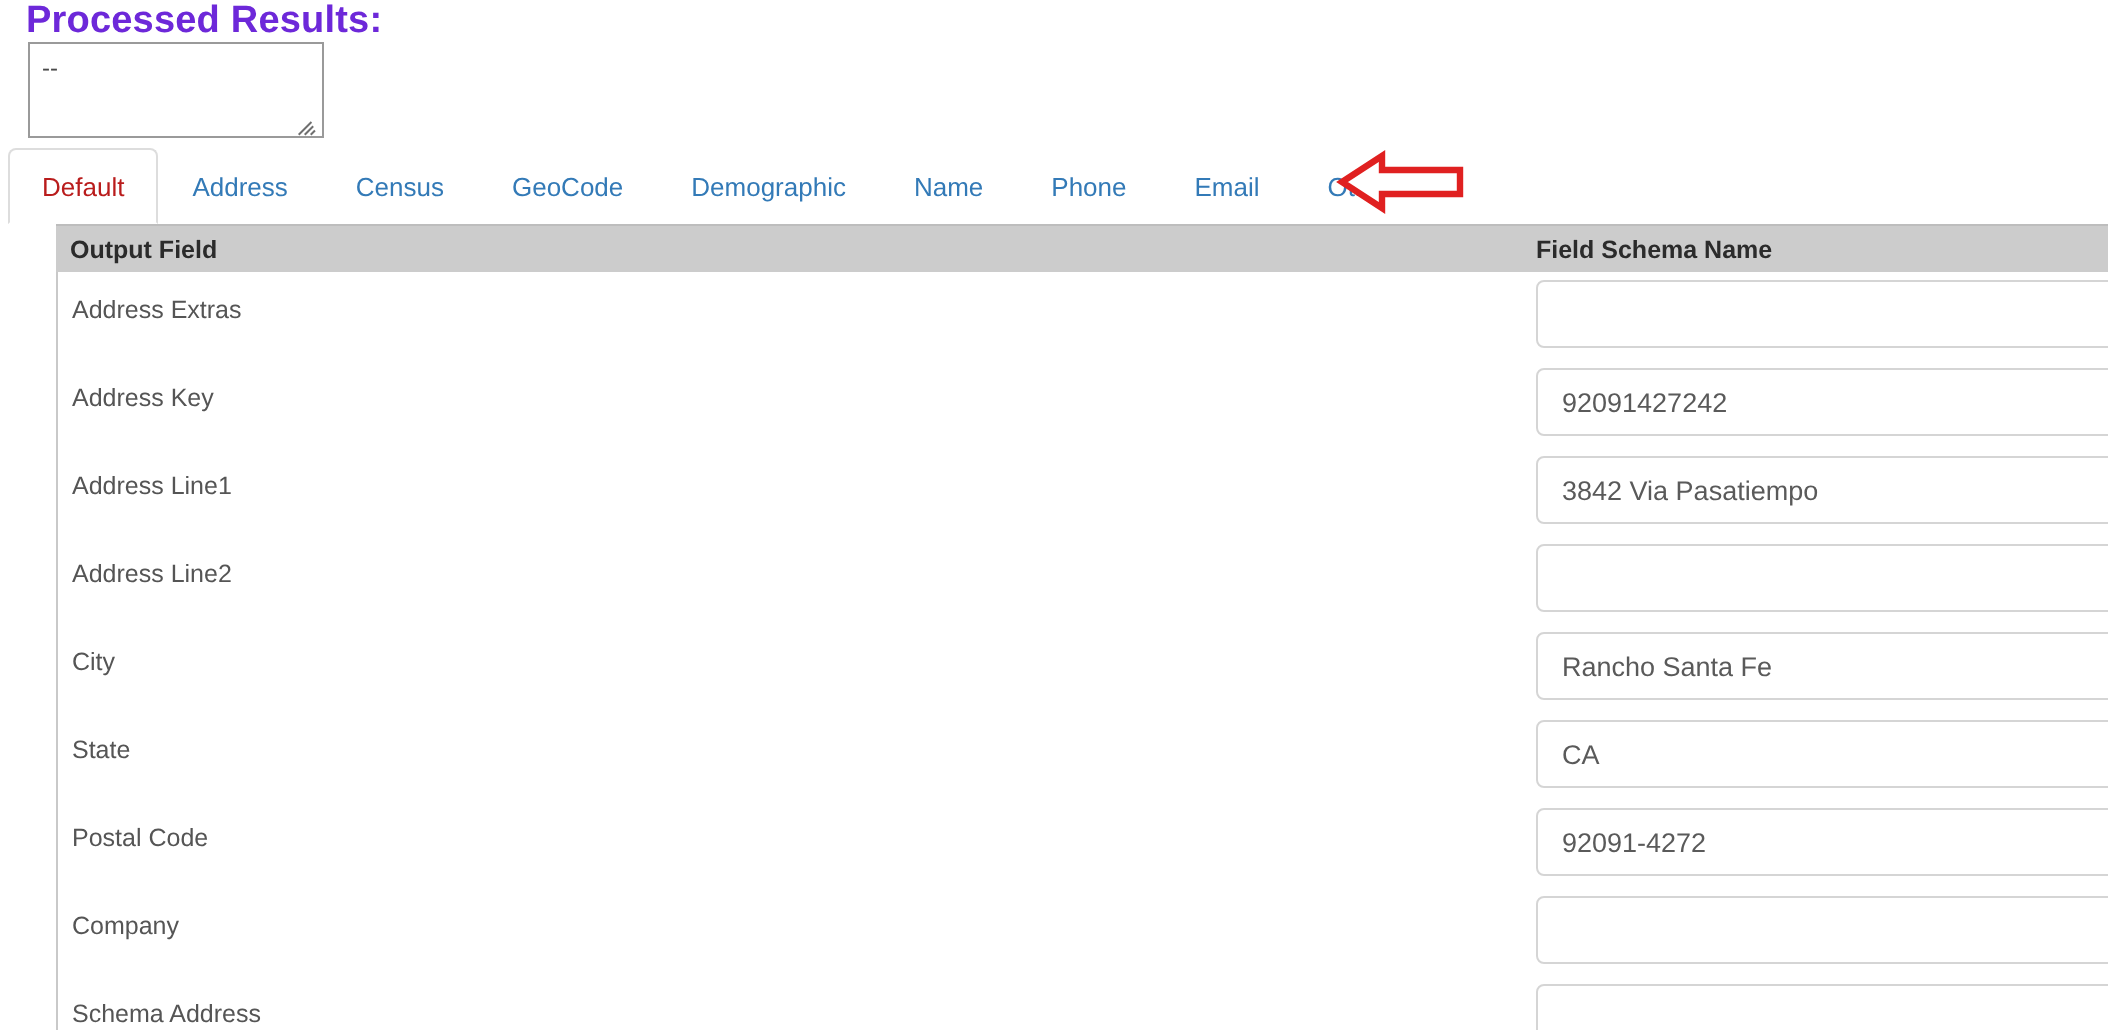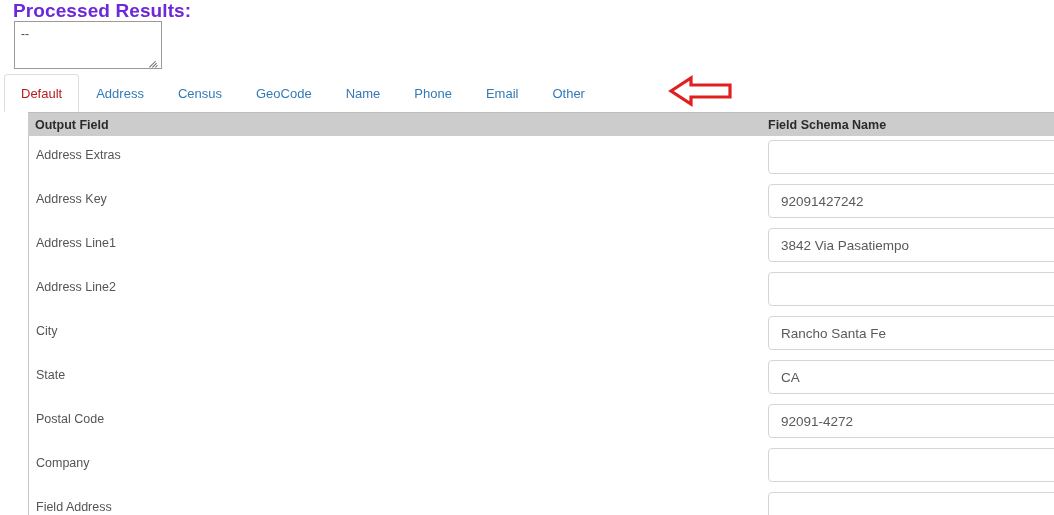--- a/index.html
+++ b/index.html
@@ -137,20 +137,21 @@
     <i></i>
       <i></i>
       <i></i>
   </span>
 
   <div class="tabs" id="tab-bar">
       <div class="tab active">Default</div>
       <div class="tab">Address</div>
       <div class="tab">Census</div>
       <div class="tab">GeoCode</div>
+      <div class="tab">Demographic</div>
       <div class="tab">Name</div>
       <div class="tab">Phone</div>
       <div class="tab">Email</div>
       <div class="tab">Other</div>
     </div>
 
   <svg class="anno-arrow" viewBox="0 0 66 34">
     <polygon points="3,17 23,4 23,11 62,11 62,23 23,23 23,30" fill="#ffffff" stroke="#e02020" stroke-width="3.2" stroke-linejoin="miter"></polygon>
   </svg>
 
@@ -186,19 +187,19 @@
         </div>
         <div class="row">
           <div class="cell-label">Postal Code</div>
           <input type="text" class="cell-input" value="92091-4272" style="">
         </div>
         <div class="row">
           <div class="cell-label">Company</div>
           <input type="text" class="cell-input" style="">
         </div>
         <div class="row">
-          <div class="cell-label">Field Address</div>
+          <div class="cell-label">Schema Address</div>
           <input type="text" class="cell-input" style="">
         </div>
       </div>
   </div>
 
 </div>
 
 </body></html>

